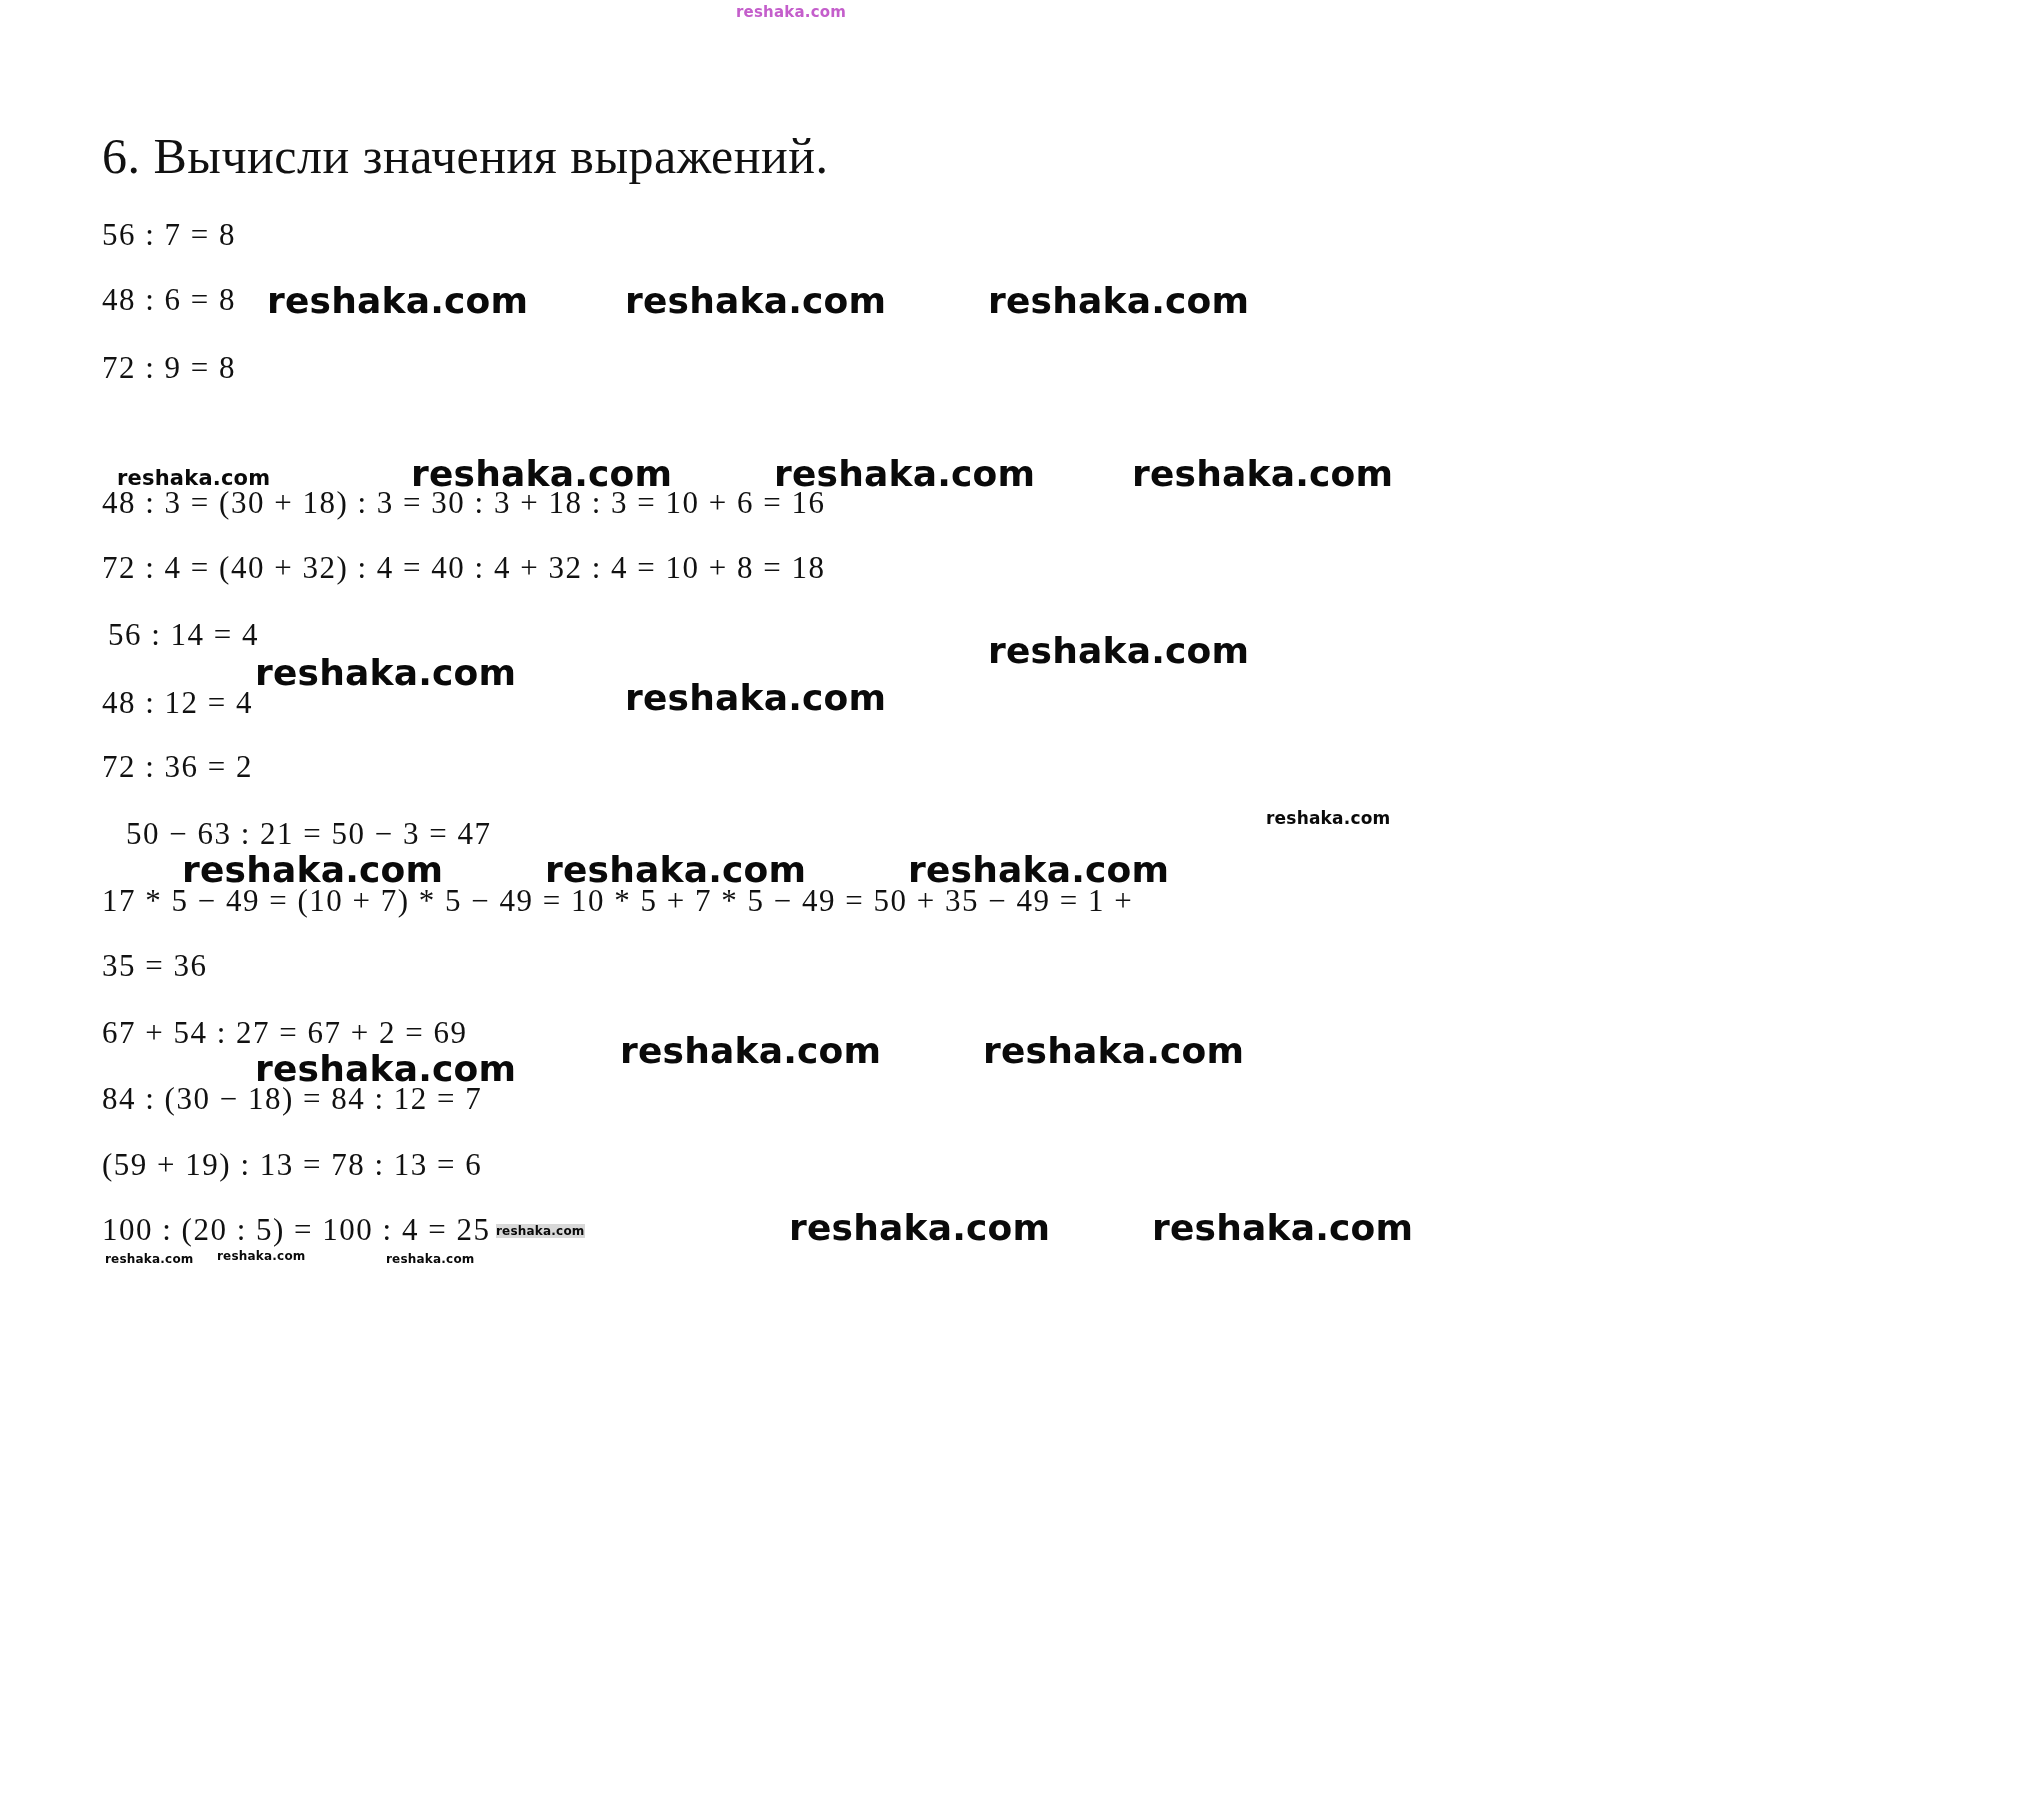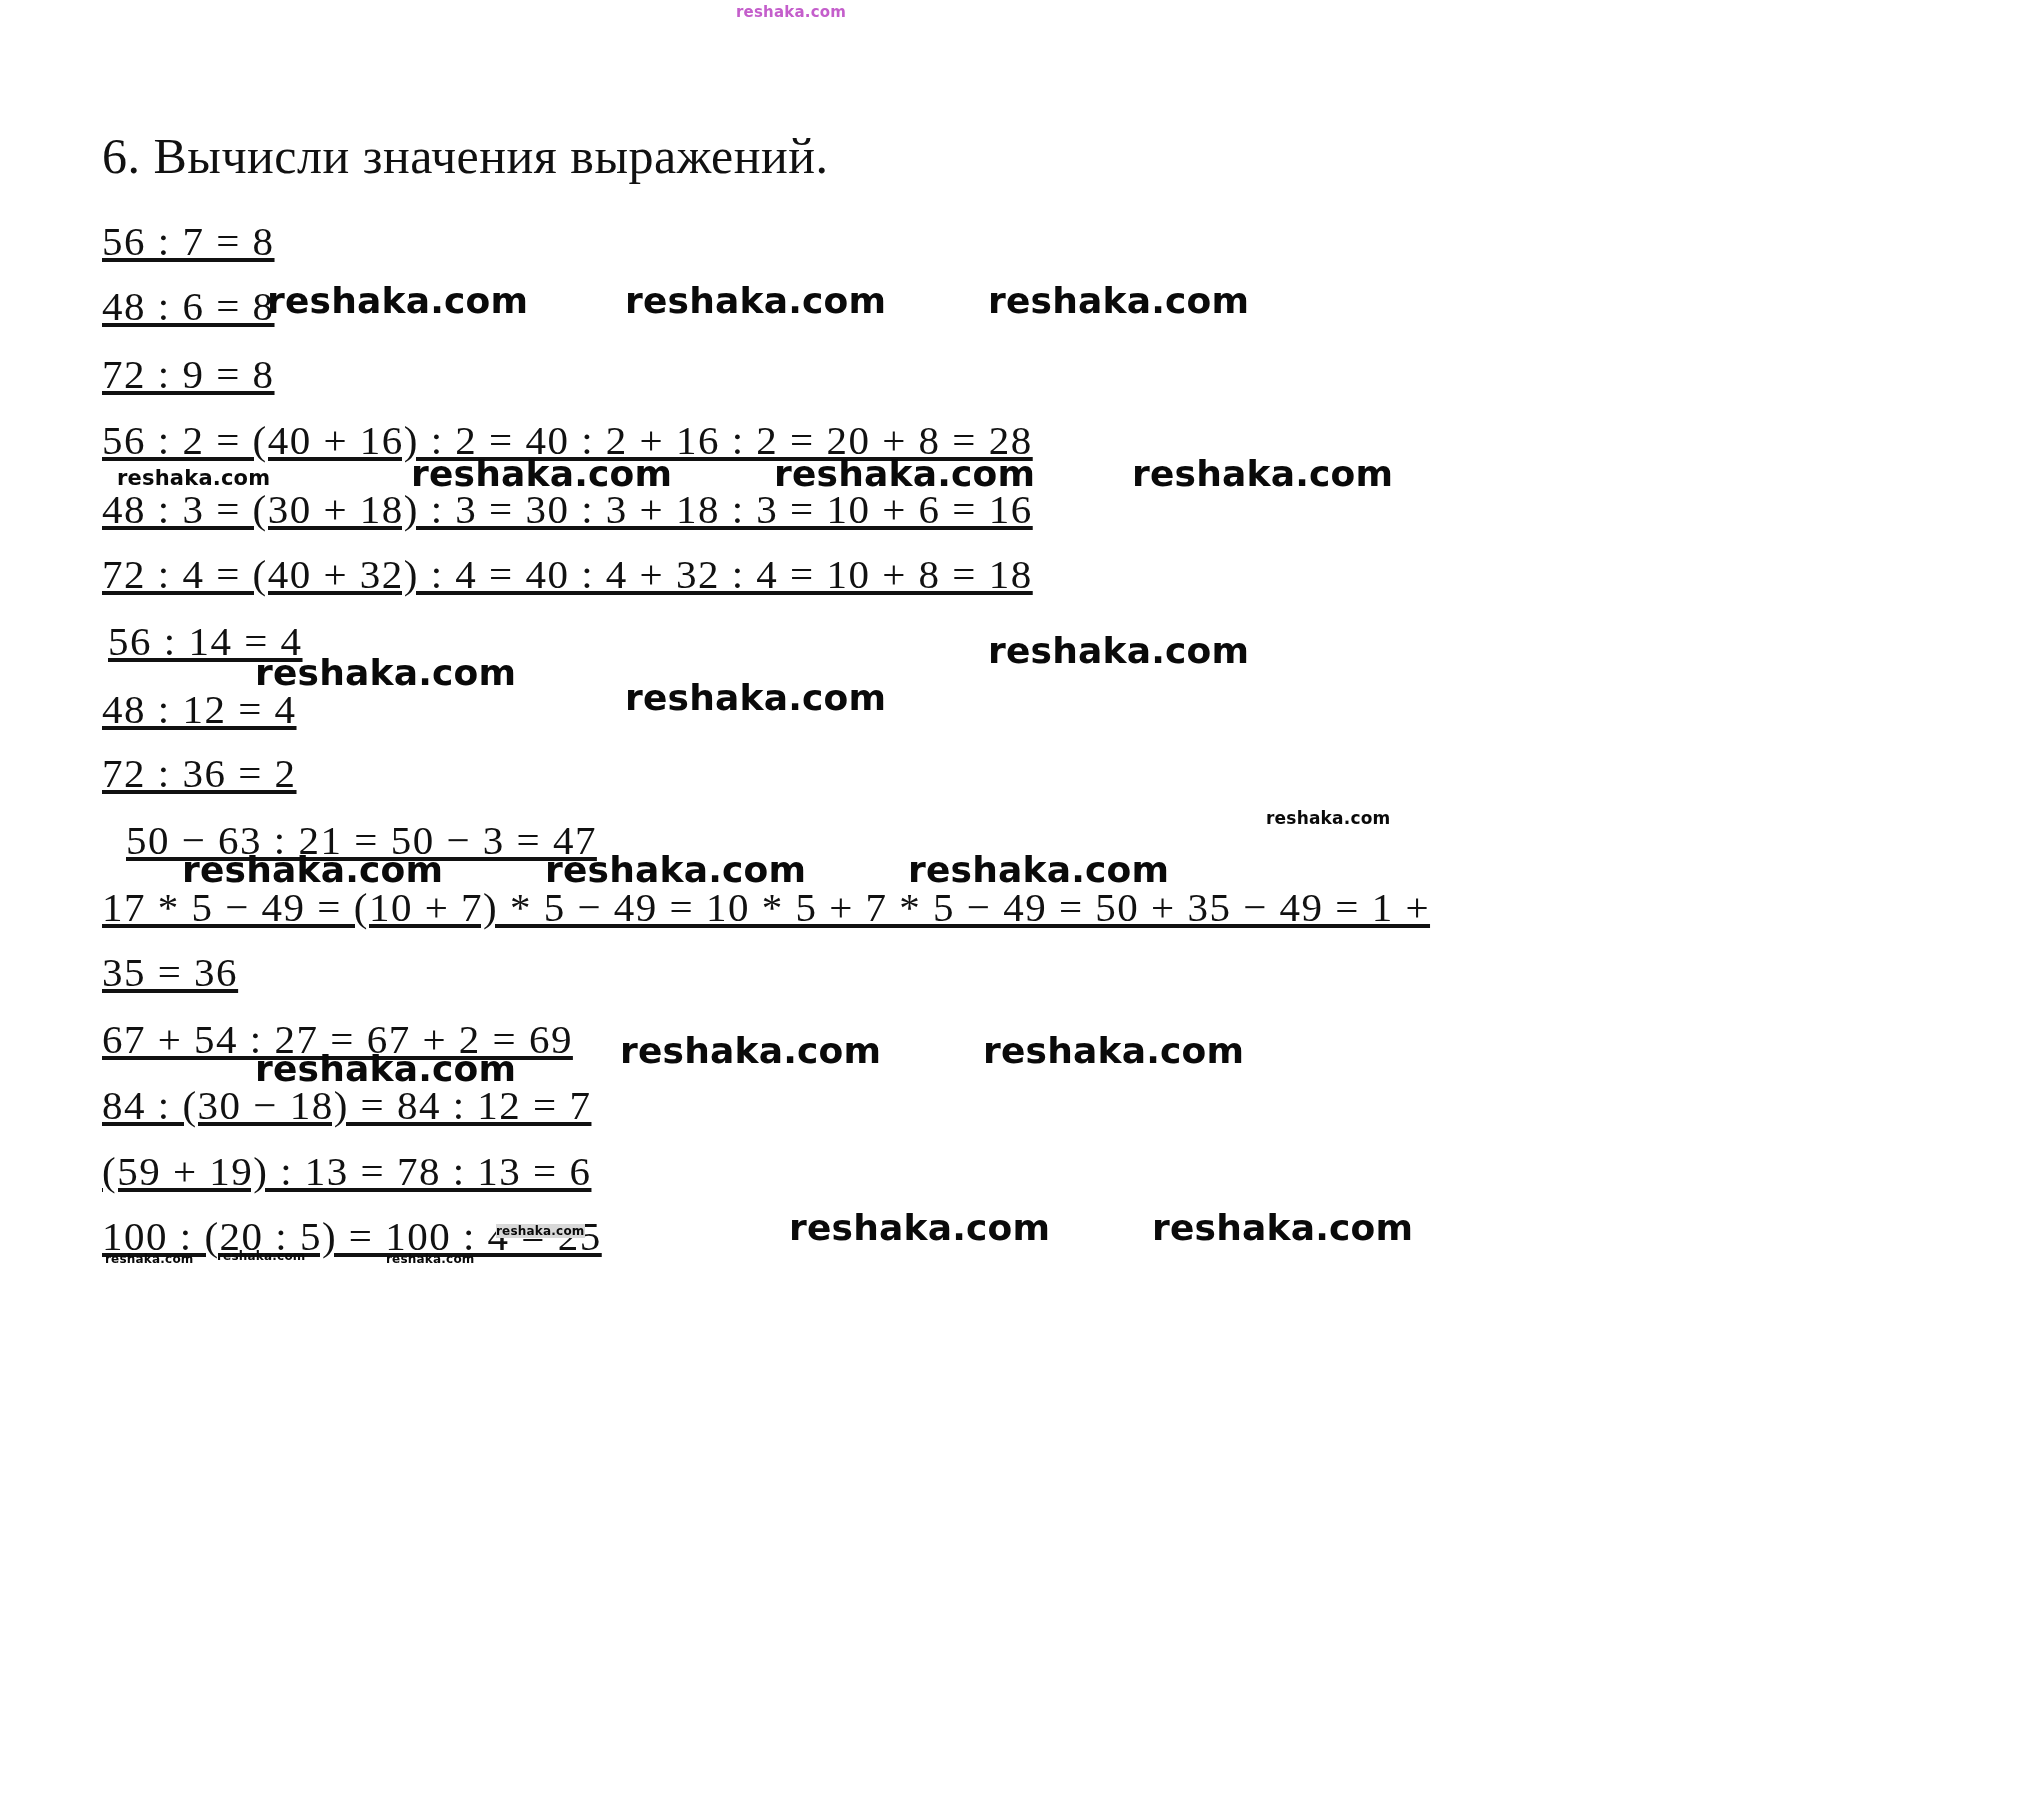--- a/index.html
+++ b/index.html
@@ -13,24 +13,23 @@
     color: #111111;
   }
   .doc-title {
     position: absolute;
     font-size: 50px;
     letter-spacing: 0.5px;
     white-space: nowrap;
   }
   .math-line {
     position: absolute;
-    font-size: 41px;
+    font-size: 31px;
     letter-spacing: 1.5px;
     white-space: nowrap;
-    text-decoration: underline;
   }
   .wm {
     position: absolute;
     font-family: "DejaVu Sans", sans-serif;
     font-weight: 600;
     color: #0a0a0a;
     white-space: nowrap;
     letter-spacing: 0.2px;
   }
   .wm-lg { font-size: 36px; }
@@ -49,21 +48,20 @@
 
 <div class="page">
 
   <span class="wm wm-top" style="left:736px; top:3px;">reshaka.com</span>
 
   <div class="doc-title" style="left:102px; top:127px;">6. Вычисли значения выражений.</div>
 
   <div class="math-line" style="left:102px; top:217px;">56 : 7 = 8</div>
   <div class="math-line" style="left:102px; top:282px;">48 : 6 = 8</div>
   <div class="math-line" style="left:102px; top:350px;">72 : 9 = 8</div>
-  <div class="math-line" style="left:102px; top:416px;">56 : 2 = (40 + 16) : 2 = 40 : 2 + 16 : 2 = 20 + 8 = 28</div>
   <div class="math-line" style="left:102px; top:485px;">48 : 3 = (30 + 18) : 3 = 30 : 3 + 18 : 3 = 10 + 6 = 16</div>
   <div class="math-line" style="left:102px; top:550px;">72 : 4 = (40 + 32) : 4 = 40 : 4 + 32 : 4 = 10 + 8 = 18</div>
   <div class="math-line" style="left:102px; top:617px;margin-left:6px;">56 : 14 = 4</div>
   <div class="math-line" style="left:102px; top:685px;">48 : 12 = 4</div>
   <div class="math-line" style="left:102px; top:749px;">72 : 36 = 2</div>
   <div class="math-line" style="left:102px; top:816px;margin-left:24px;">50 − 63 : 21 = 50 − 3 = 47</div>
   <div class="math-line" style="left:102px; top:883px;">17 * 5 − 49 = (10 + 7) * 5 − 49 = 10 * 5 + 7 * 5 − 49 = 50 + 35 − 49 = 1 +</div>
   <div class="math-line" style="left:102px; top:948px;">35 = 36</div>
   <div class="math-line" style="left:102px; top:1015px;">67 + 54 : 27 = 67 + 2 = 69</div>
   <div class="math-line" style="left:102px; top:1081px;">84 : (30 − 18) = 84 : 12 = 7</div>

